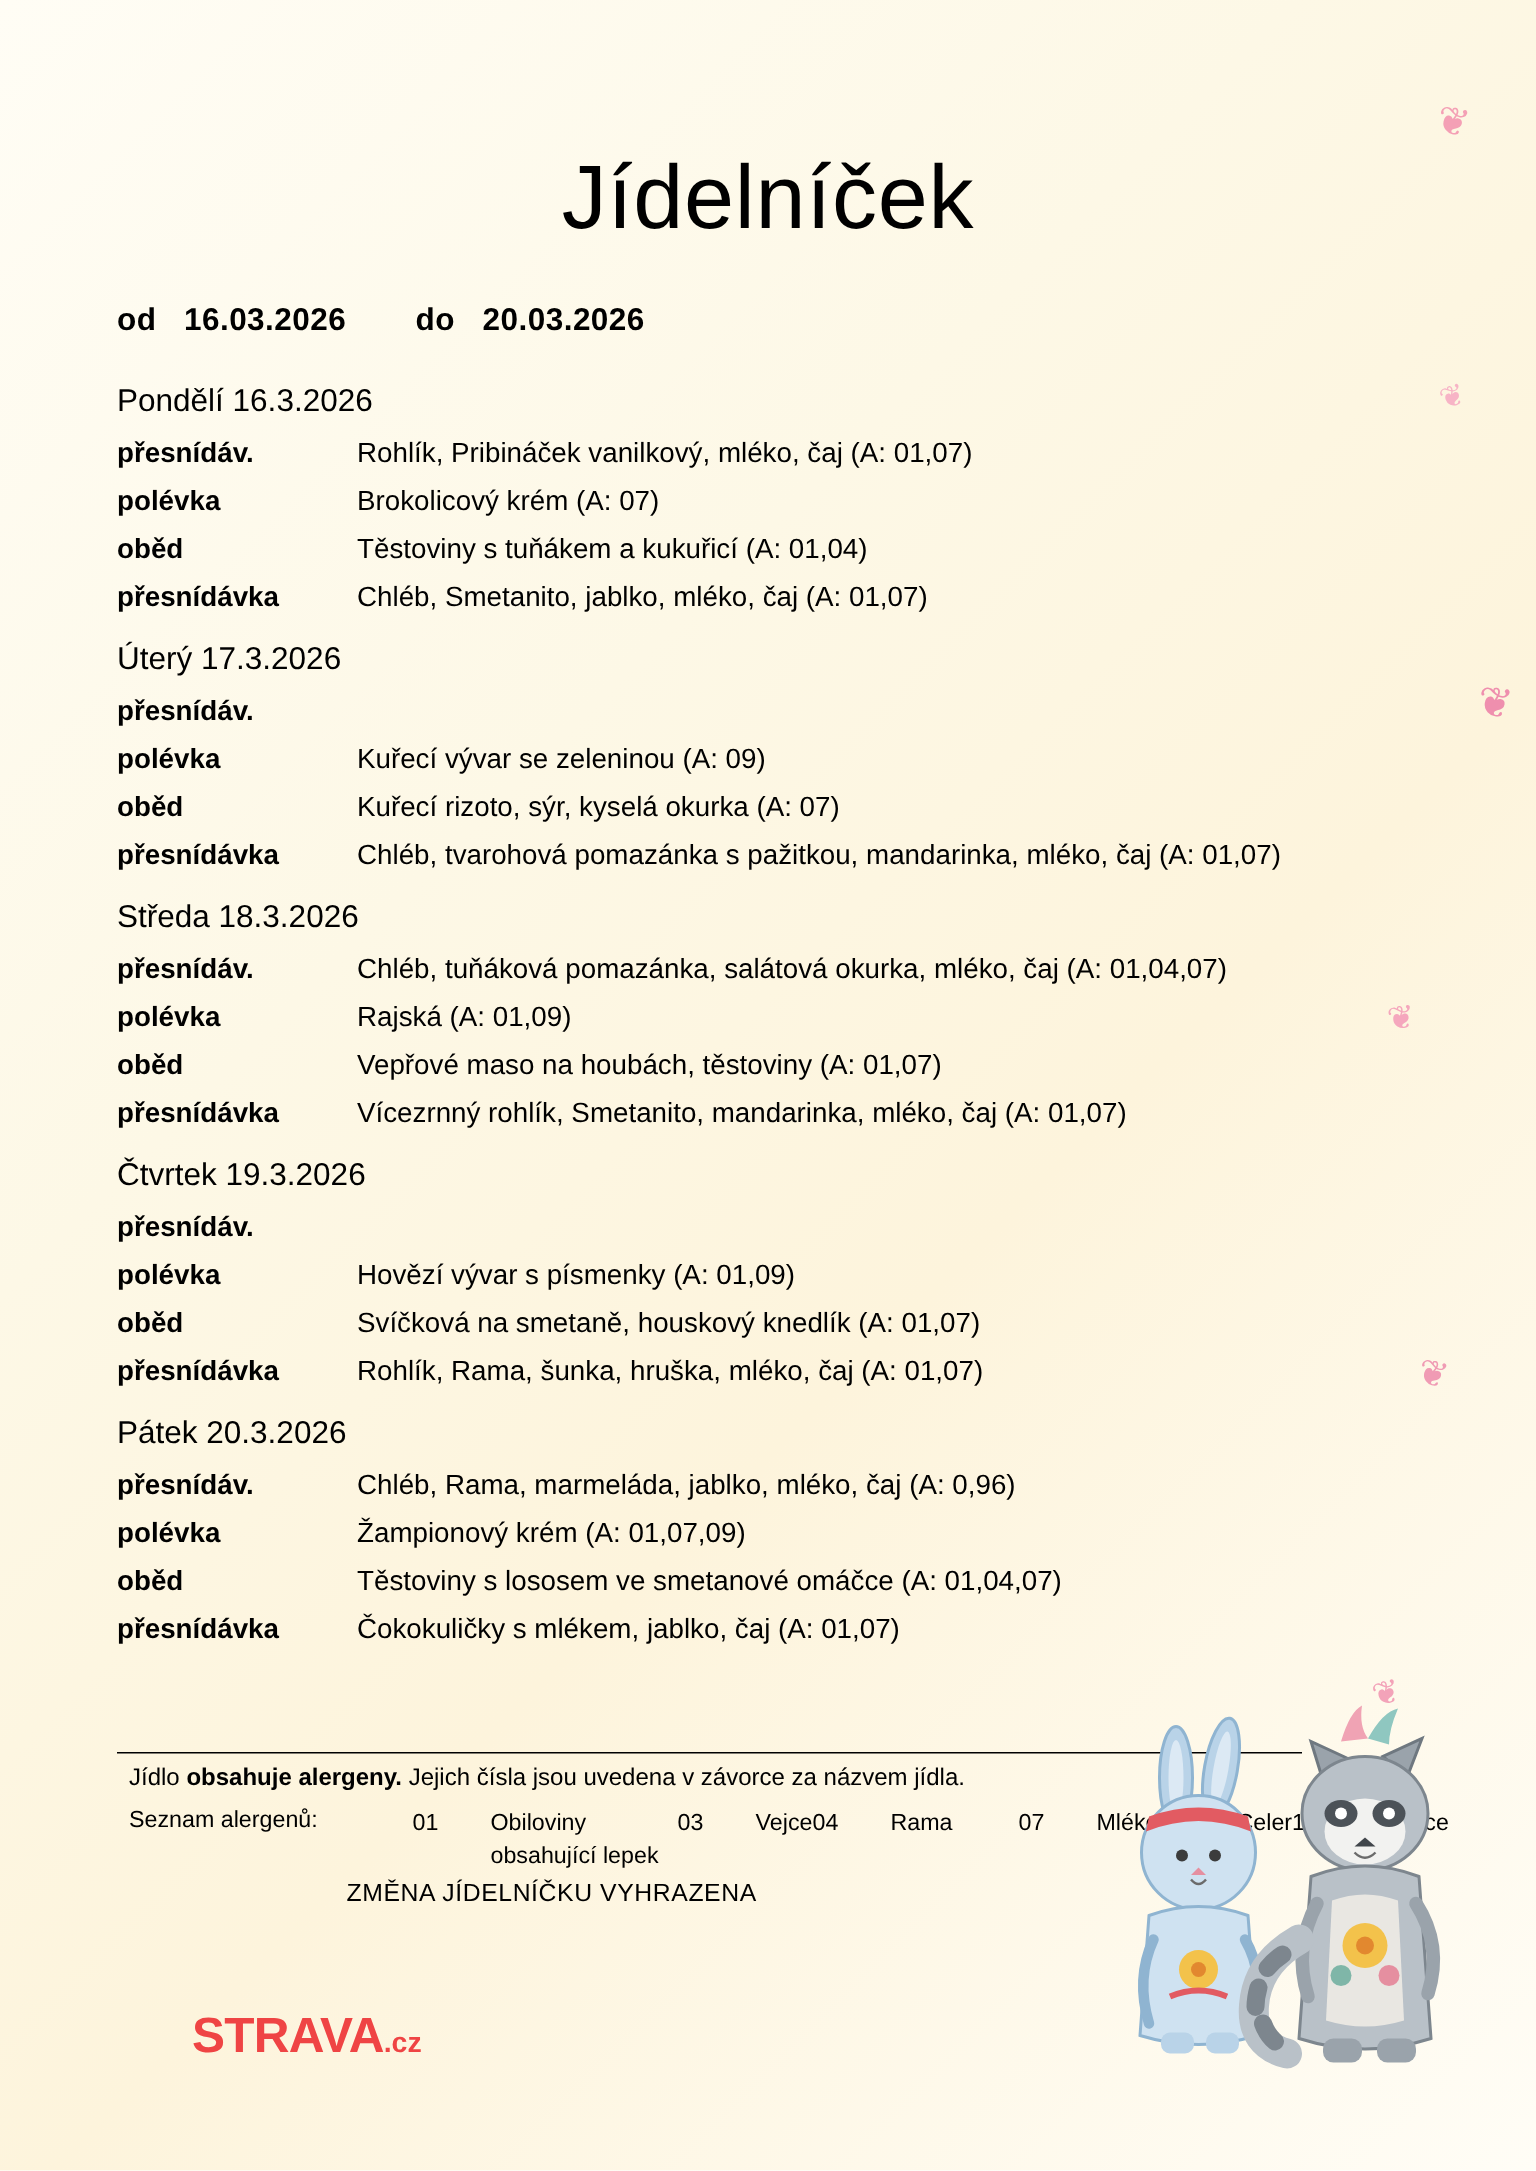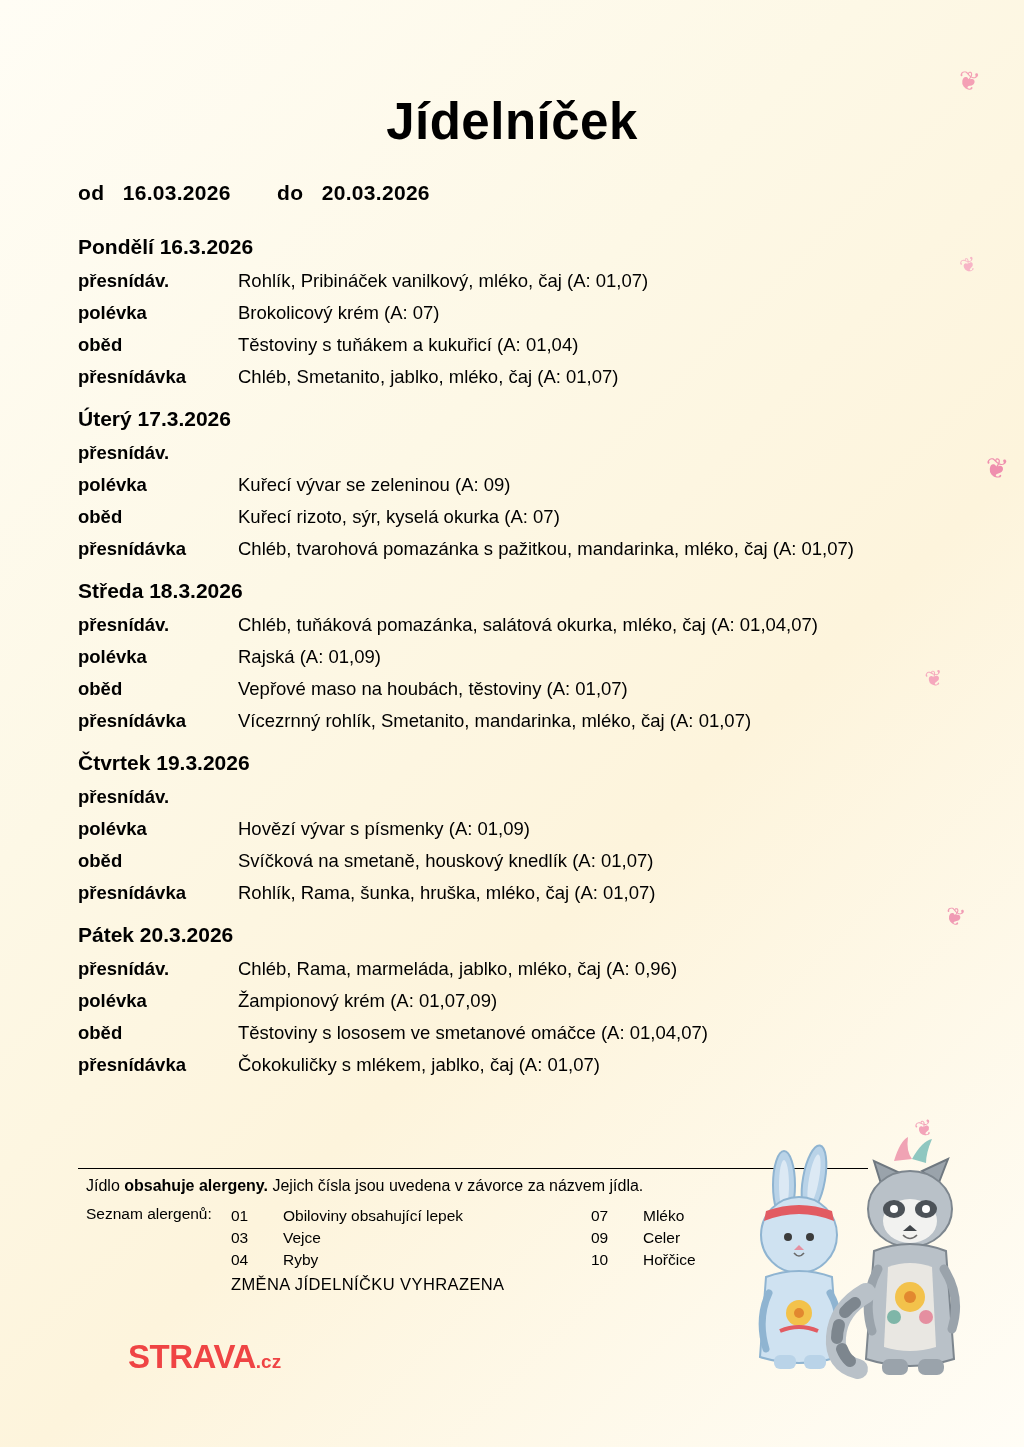--- a/index.html
+++ b/index.html
@@ -31,41 +31,41 @@
   .butterfly.b1 { top: 68px;  left: 958px; transform: rotate(12deg); }
   .butterfly.b2 { top: 255px; left: 960px; font-size: 20px; transform: rotate(-18deg); color: #f7b4c6;}
   .butterfly.b3 { top: 455px; left: 985px; font-size: 28px; transform: rotate(8deg); color: #ef8fae;}
   .butterfly.b4 { top: 668px; left: 925px; font-size: 22px; transform: rotate(-8deg); color: #f5a7bd;}
   .butterfly.b5 { top: 905px; left: 945px; font-size: 24px; transform: rotate(14deg); color: #f09bb4;}
   .butterfly.b6 { top: 1118px; left: 915px; font-size: 22px; transform: rotate(-14deg); color: #f3a3b9;}
 
   
   .title {
     text-align: center;
-    font-size: 51px;
-    font-weight: 700;
+    font-size: 60px;
+    font-weight: 400;
     letter-spacing: 0.5px;
     padding-top: 62px;
     line-height: 1;
   }
   .range {
     margin: 26px 0 0 78px;
     font-size: 21px;
     font-weight: bold;
     letter-spacing: 0.3px;
   }
   .range .lbl { font-weight: bold; margin-top: 24px; }
   .range .gap { display: inline-block; width: 34px; }
 
   
   .days { margin-top: 22px; }
   .day { margin: 0 0 6px 0; }
   .day-title {
     font-size: 21px;
-    font-weight: bold;
+    font-weight: normal;
     margin: 0 0 6px 78px;
     padding-top: 8px;
   }
   .row {
     display: flex;
     align-items: flex-end;
     margin: 0 0 0 78px;
     padding: 5px 0 5px 0;
     font-size: 18.5px;
   }
@@ -102,21 +102,22 @@
     font-size: 15.5px;
     margin-left: 8px;
   }
   .allerg-label {
     width: 145px;
     flex: 0 0 145px;
     font-size: 15.5px;
   }
   .allerg-col {
     display: flex;
-    flex-direction: column;
+    flex-direction: row;
+    margin-left: 44px;
   }
   .allerg-col.left { width: 360px; flex: 0 0 360px; }
   .allerg-item {
     display: flex;
     line-height: 22px;
   }
   .allerg-item .code {
     width: 52px;
     flex: 0 0 52px;
   }
@@ -291,21 +292,21 @@
         <div class="allerg-item">
           <span class="code">01</span>
           <span>Obiloviny obsahující lepek</span>
         </div>
         <div class="allerg-item">
           <span class="code">03</span>
           <span>Vejce</span>
         </div>
         <div class="allerg-item">
           <span class="code">04</span>
-          <span>Ryby</span>
+          <span>Rama</span>
         </div>
       </div>
 
       <div class="allerg-col">
         <div class="allerg-item">
           <span class="code">07</span>
           <span>Mléko</span>
         </div>
         <div class="allerg-item">
           <span class="code">09</span>

